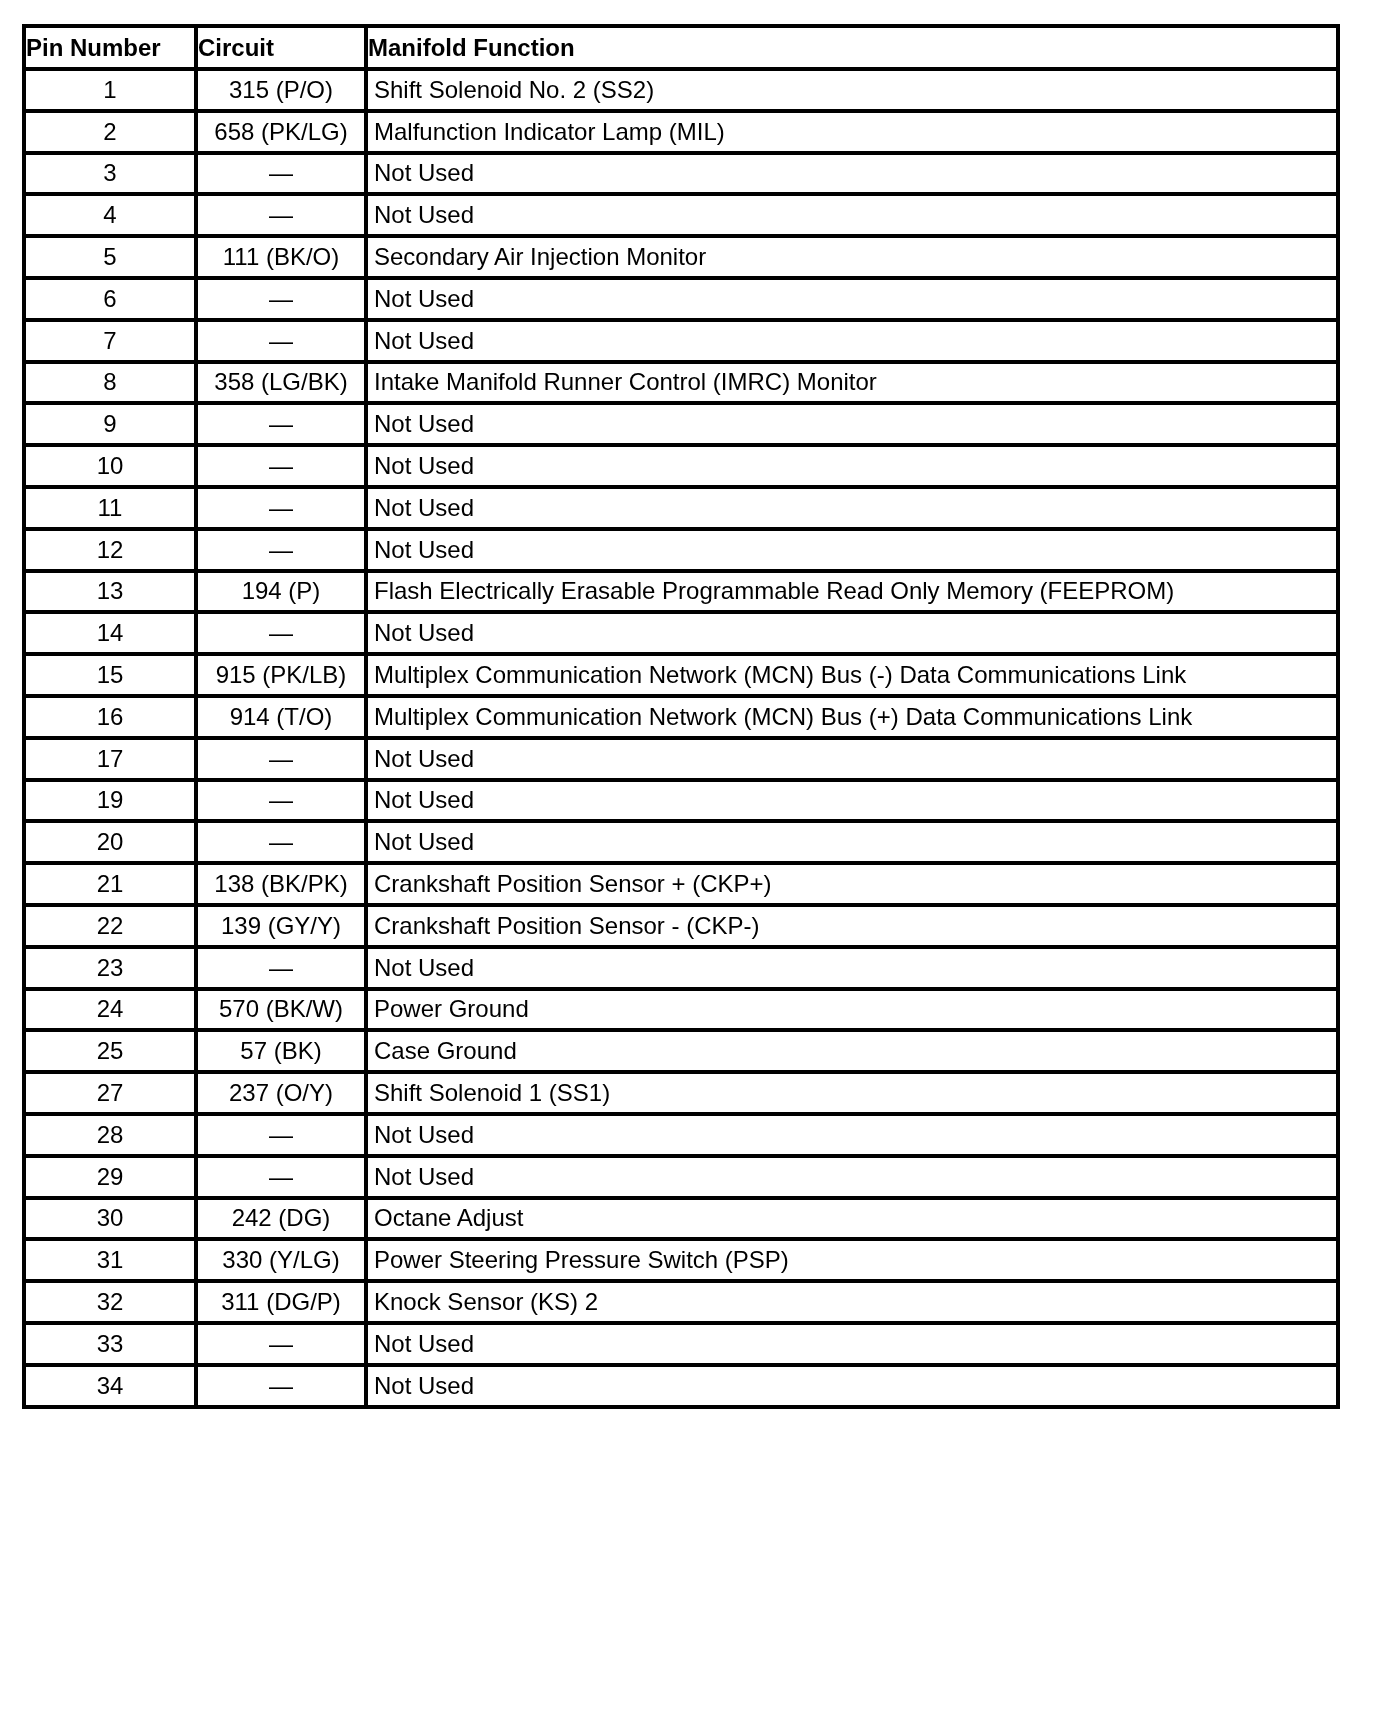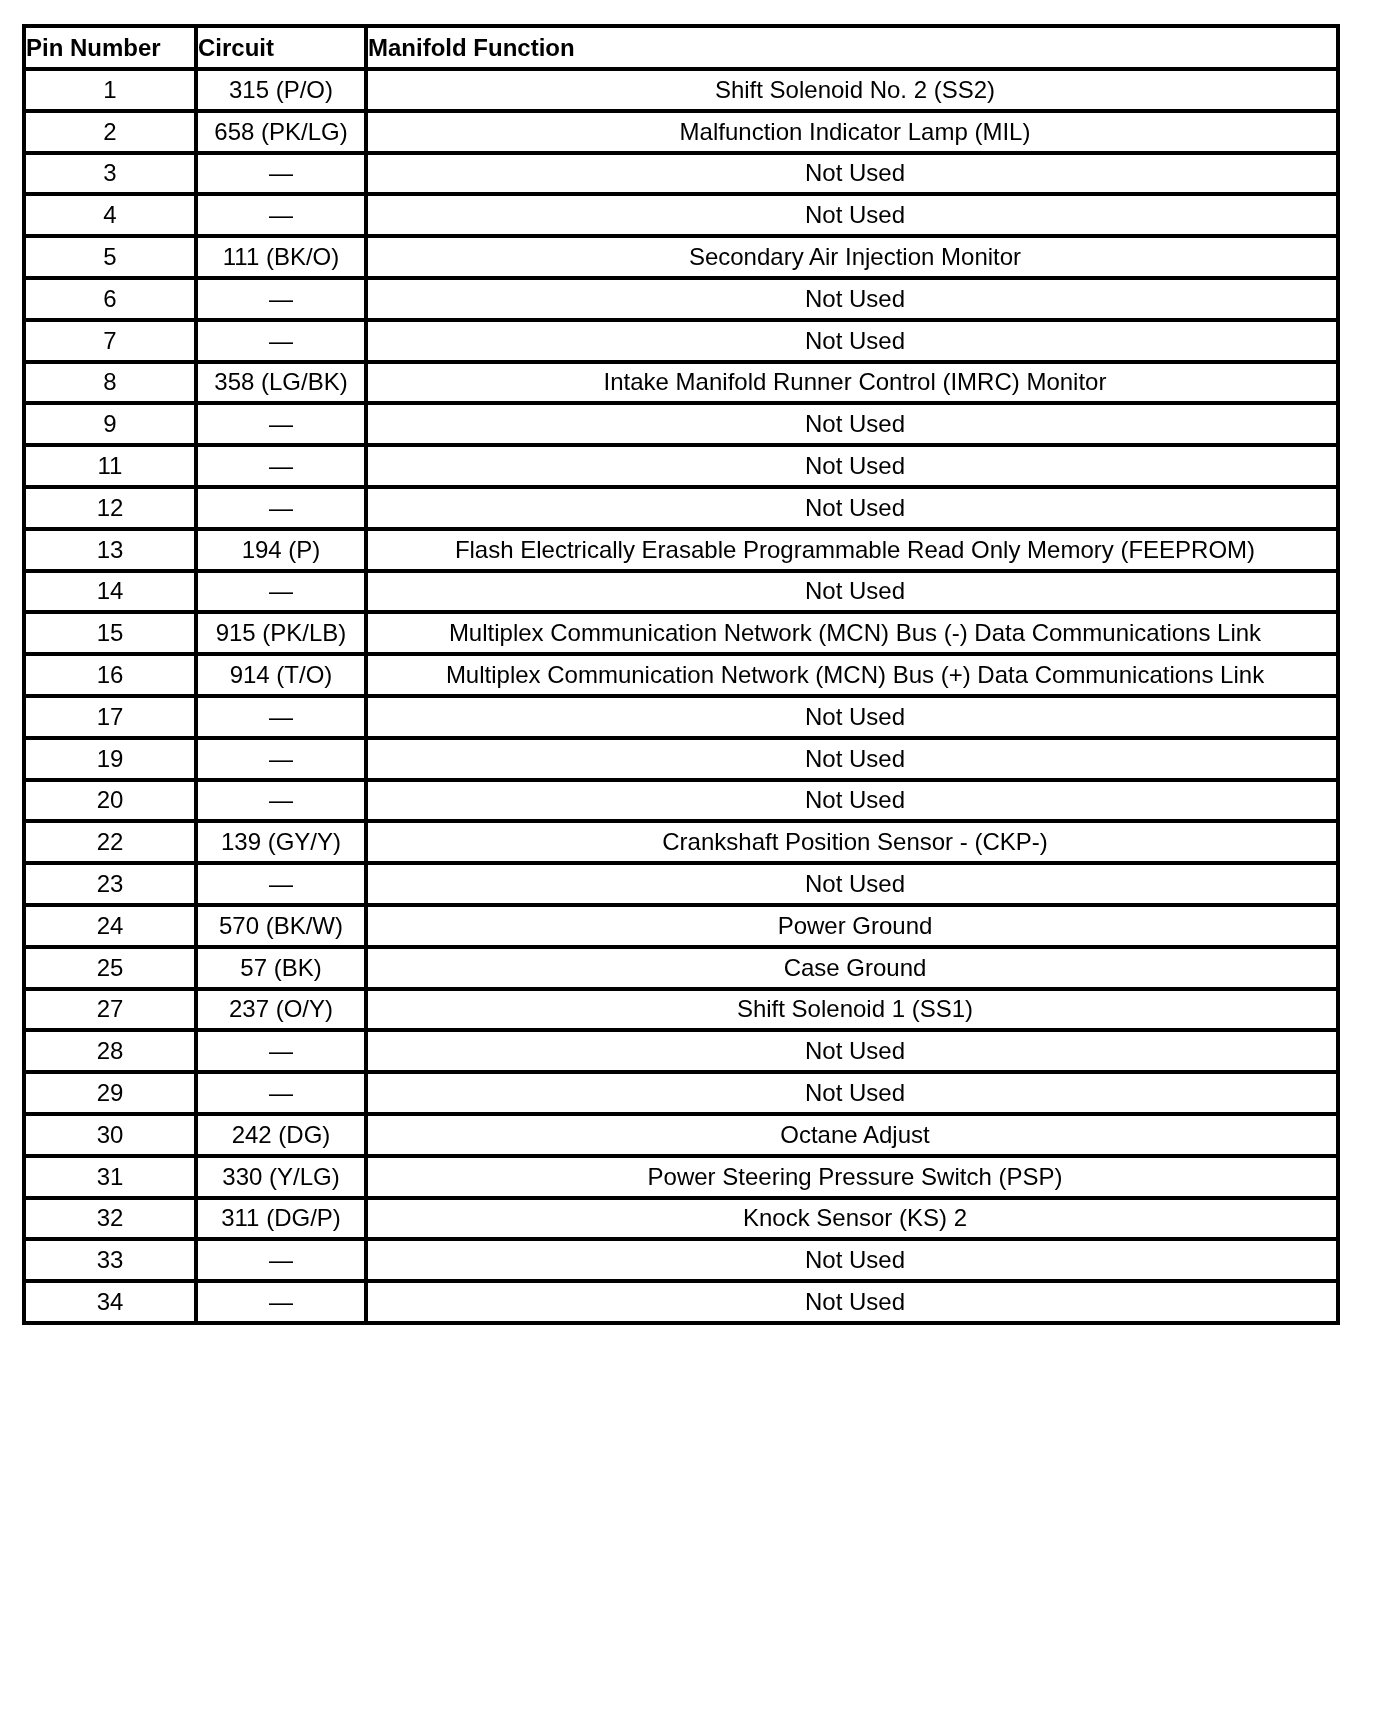--- a/index.html
+++ b/index.html
@@ -15,21 +15,21 @@
   }
   th, td {
     border: 4px solid #000;
     height: 37.8px;
     padding: 0;
     white-space: nowrap;
     overflow: hidden;
   }
   th { font-weight: bold; text-align: left; height: 39px; }
   td.pin, td.circuit { text-align: center; }
-  td.func { text-align: center; padding-left: 6px; }
+  td.func { text-align: left; padding-left: 6px; }
   col.c1 { width: 172px; }
   col.c2 { width: 170px; }
   col.c3 { width: 972px; }
 </style>
 </head>
 <body>
 
 <div class="table-wrap">
   <table>
     <colgroup>
@@ -84,20 +84,25 @@
           <td class="pin">8</td>
           <td class="circuit">358 (LG/BK)</td>
           <td class="func">Intake Manifold Runner Control (IMRC) Monitor</td>
         </tr>
         <tr>
           <td class="pin">9</td>
           <td class="circuit">—</td>
           <td class="func">Not Used</td>
         </tr>
         <tr>
+          <td class="pin">10</td>
+          <td class="circuit">—</td>
+          <td class="func">Not Used</td>
+        </tr>
+        <tr>
           <td class="pin">11</td>
           <td class="circuit">—</td>
           <td class="func">Not Used</td>
         </tr>
         <tr>
           <td class="pin">12</td>
           <td class="circuit">—</td>
           <td class="func">Not Used</td>
         </tr>
         <tr>
@@ -127,20 +132,25 @@
         </tr>
         <tr>
           <td class="pin">19</td>
           <td class="circuit">—</td>
           <td class="func">Not Used</td>
         </tr>
         <tr>
           <td class="pin">20</td>
           <td class="circuit">—</td>
           <td class="func">Not Used</td>
+        </tr>
+        <tr>
+          <td class="pin">21</td>
+          <td class="circuit">138 (BK/PK)</td>
+          <td class="func">Crankshaft Position Sensor + (CKP+)</td>
         </tr>
         <tr>
           <td class="pin">22</td>
           <td class="circuit">139 (GY/Y)</td>
           <td class="func">Crankshaft Position Sensor - (CKP-)</td>
         </tr>
         <tr>
           <td class="pin">23</td>
           <td class="circuit">—</td>
           <td class="func">Not Used</td>

